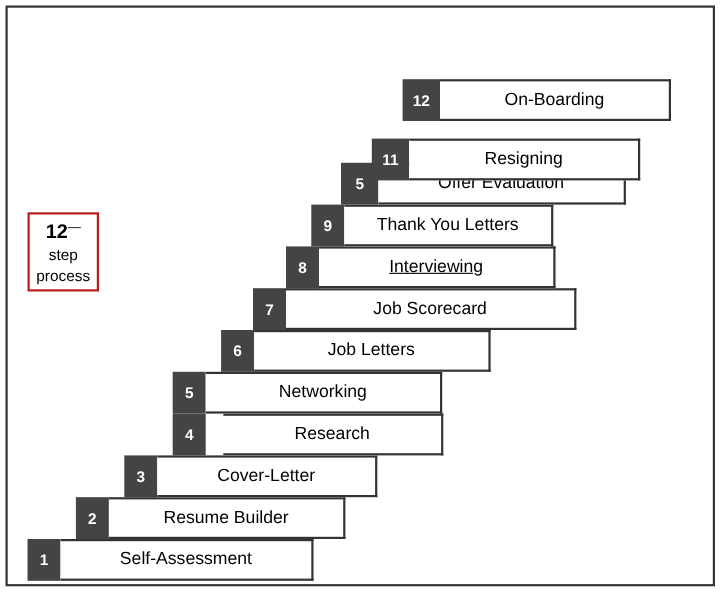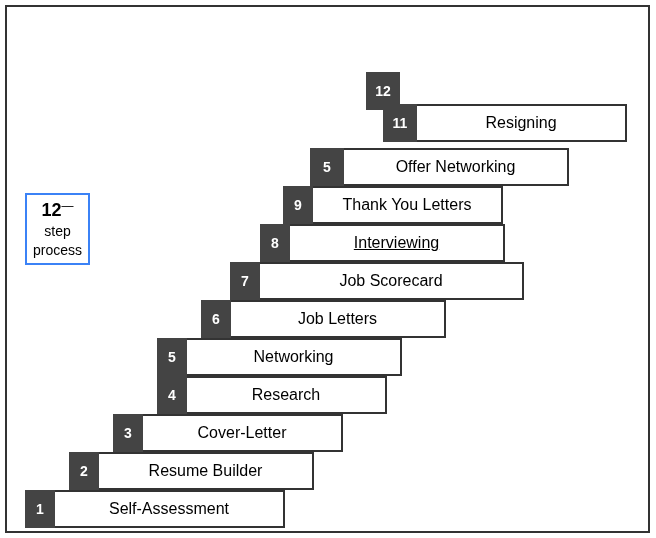--- a/index.html
+++ b/index.html
@@ -46,21 +46,21 @@
 
     .step-box {
       display: flex;
       height: 38px;
     }
 
     .label-info {
       position: absolute;
       top: 175px;
       left: 15px;
-      border: 2px solid #3b82f6;
+      border: 2px solid #b91c1c;
       padding: 4px 6px;
       font-size: 14px;
       line-height: 1.3;
       text-align: center;
       background: #fff;
     }
   </style>
 </head>
 <body>
 
@@ -82,21 +82,21 @@
     <div class="step-label" style="width:215px; border:2px solid #333; border-left:none;text-align:right;">Resume Builder</div>
   </div>
 
   <div class="step-box" style="position:absolute; bottom:76px; left:103px;">
     <div class="step-num" style="width:30px; background:#444;">3</div>
     <div class="step-label" style="width:200px; border:2px solid #333; border-left:none;">Cover-Letter</div>
   </div>
 
   <div class="step-box" style="position:absolute; bottom:114px; left:147px;">
     <div class="step-num" style="width:30px; background:#444;">4</div>
-    <div class="step-label" style="width:200px; border:2px solid #333; border-left:none;">Research</div>
+    <div class="step-label" style="width:200px; border:2px solid #333; border-left:none;margin-left:16px;">Research</div>
   </div>
 
   <div class="step-box" style="position:absolute; bottom:152px; left:147px;">
     <div class="step-num" style="width:30px; background:#444;">5</div>
     <div class="step-label" style="width:215px; border:2px solid #333; border-left:none;">Networking</div>
   </div>
 
   <div class="step-box" style="position:absolute; bottom:190px; left:191px;">
     <div class="step-num" style="width:30px; background:#444;">6</div>
     <div class="step-label" style="width:215px; border:2px solid #333; border-left:none;">Job Letters</div>
@@ -112,27 +112,28 @@
     <div class="step-label" style="width:215px; border:2px solid #333; border-left:none;text-decoration:underline;">Interviewing</div>
   </div>
 
   <div class="step-box" style="position:absolute; bottom:304px; left:273px;">
     <div class="step-num" style="width:30px; background:#444;">9</div>
     <div class="step-label" style="width:190px; border:2px solid #333; border-left:none;">Thank You Letters</div>
   </div>
 
   <div class="step-box" style="position:absolute; bottom:342px; left:300px;">
     <div class="step-num" style="width:34px; background:#444;">5</div>
-    <div class="step-label" style="width:225px; border:2px solid #333; border-left:none;">Offer Networking</div>
+    <div class="step-label" style="width:225px; border:2px solid #333; border-left:none;">Offer Evaluation</div>
   </div>
 
-  <div class="step-box" style="position:absolute; bottom:386px; left:328px;margin-left:45px;">
+  <div class="step-box" style="position:absolute; bottom:364px; left:328px;">
     <div class="step-num" style="width:34px; background:#444;">11</div>
     <div class="step-label" style="width:210px; border:2px solid #333; border-left:none;">Resigning</div>
   </div>
 
   <div class="step-box" style="position:absolute; bottom:418px; left:356px;">
     <div class="step-num" style="width:34px; background:#444;">12</div>
+    <div class="step-label" style="width:210px; border:2px solid #333; border-left:none;">On-Boarding</div>
   </div>
 
 </div>
 
 <div style="position:absolute; top:5px; left:5px; width:645px; height:528px; border:2px solid #333; pointer-events:none;"></div>
 
 </body></html>

